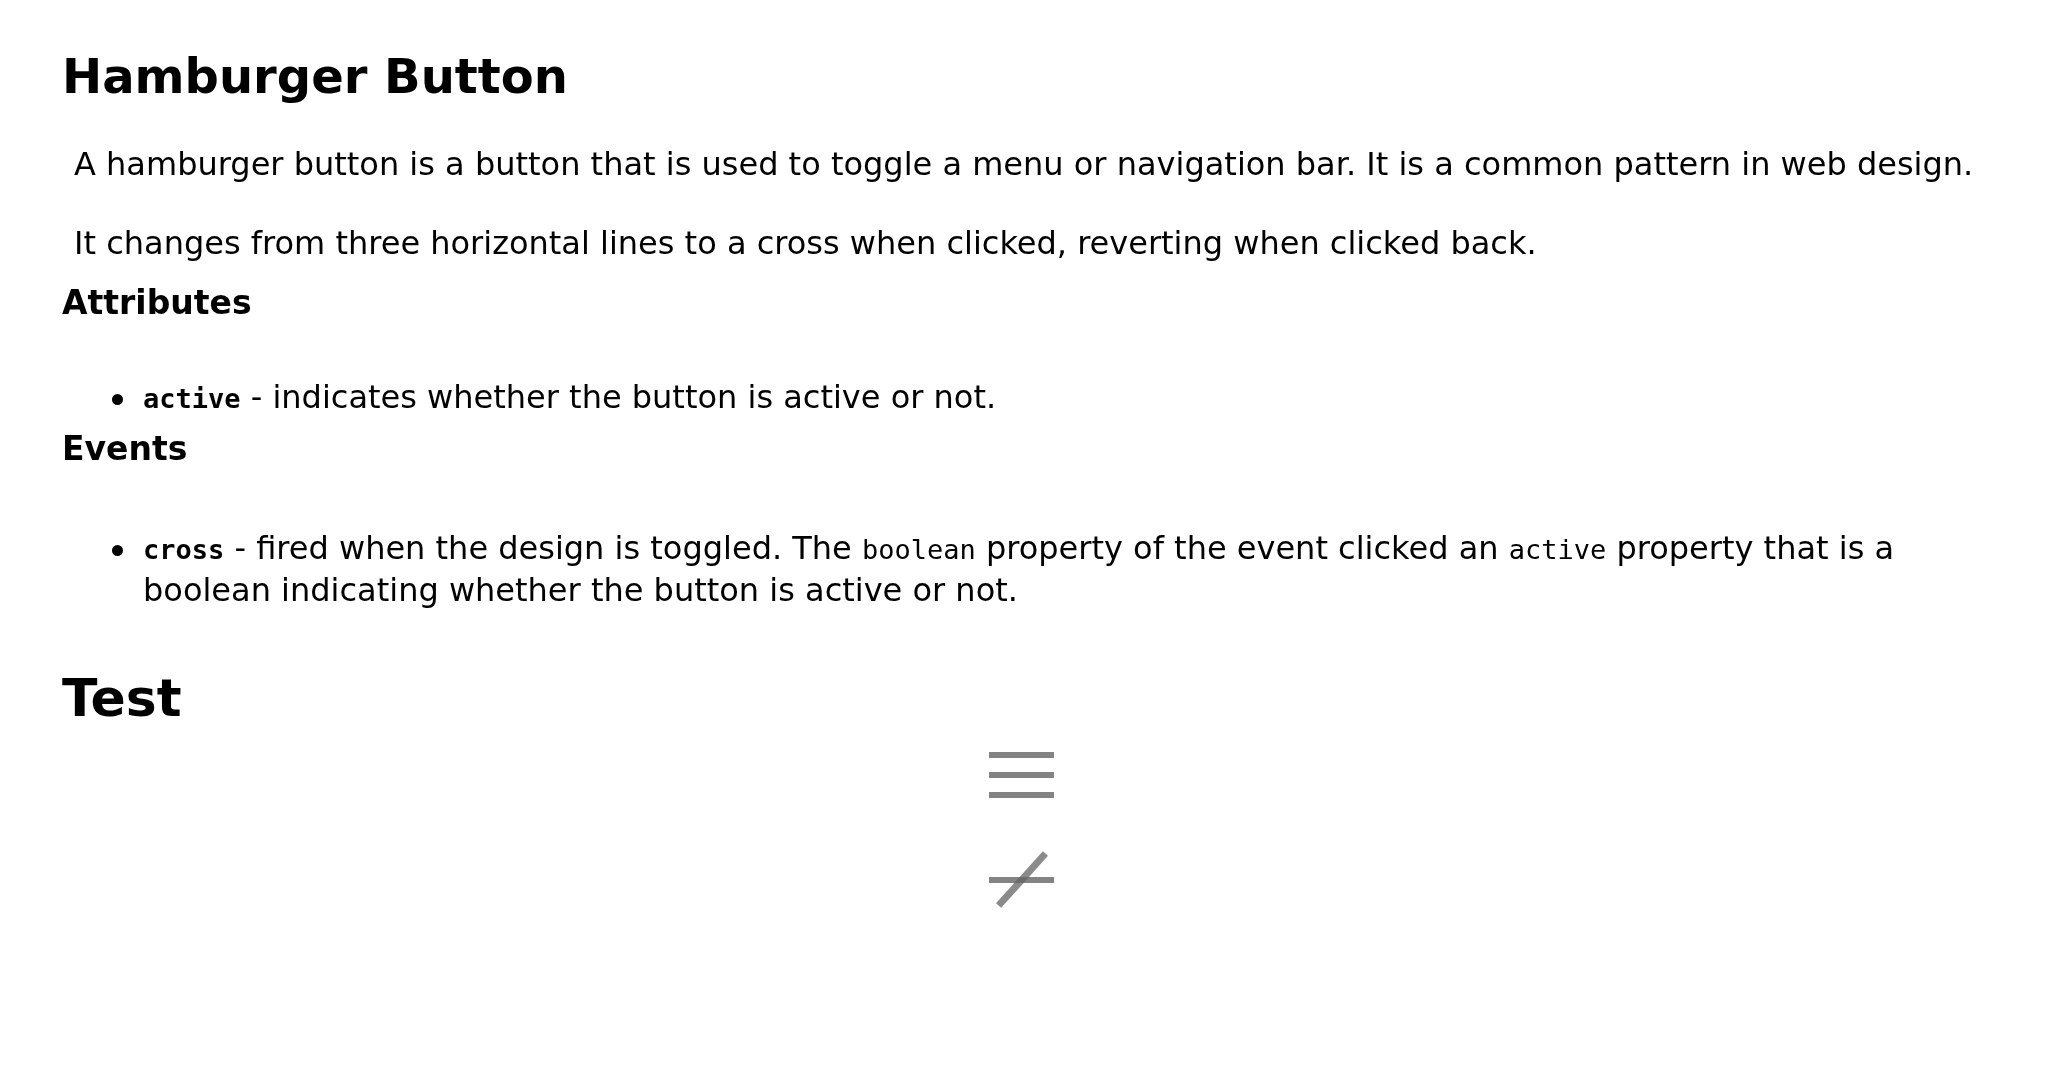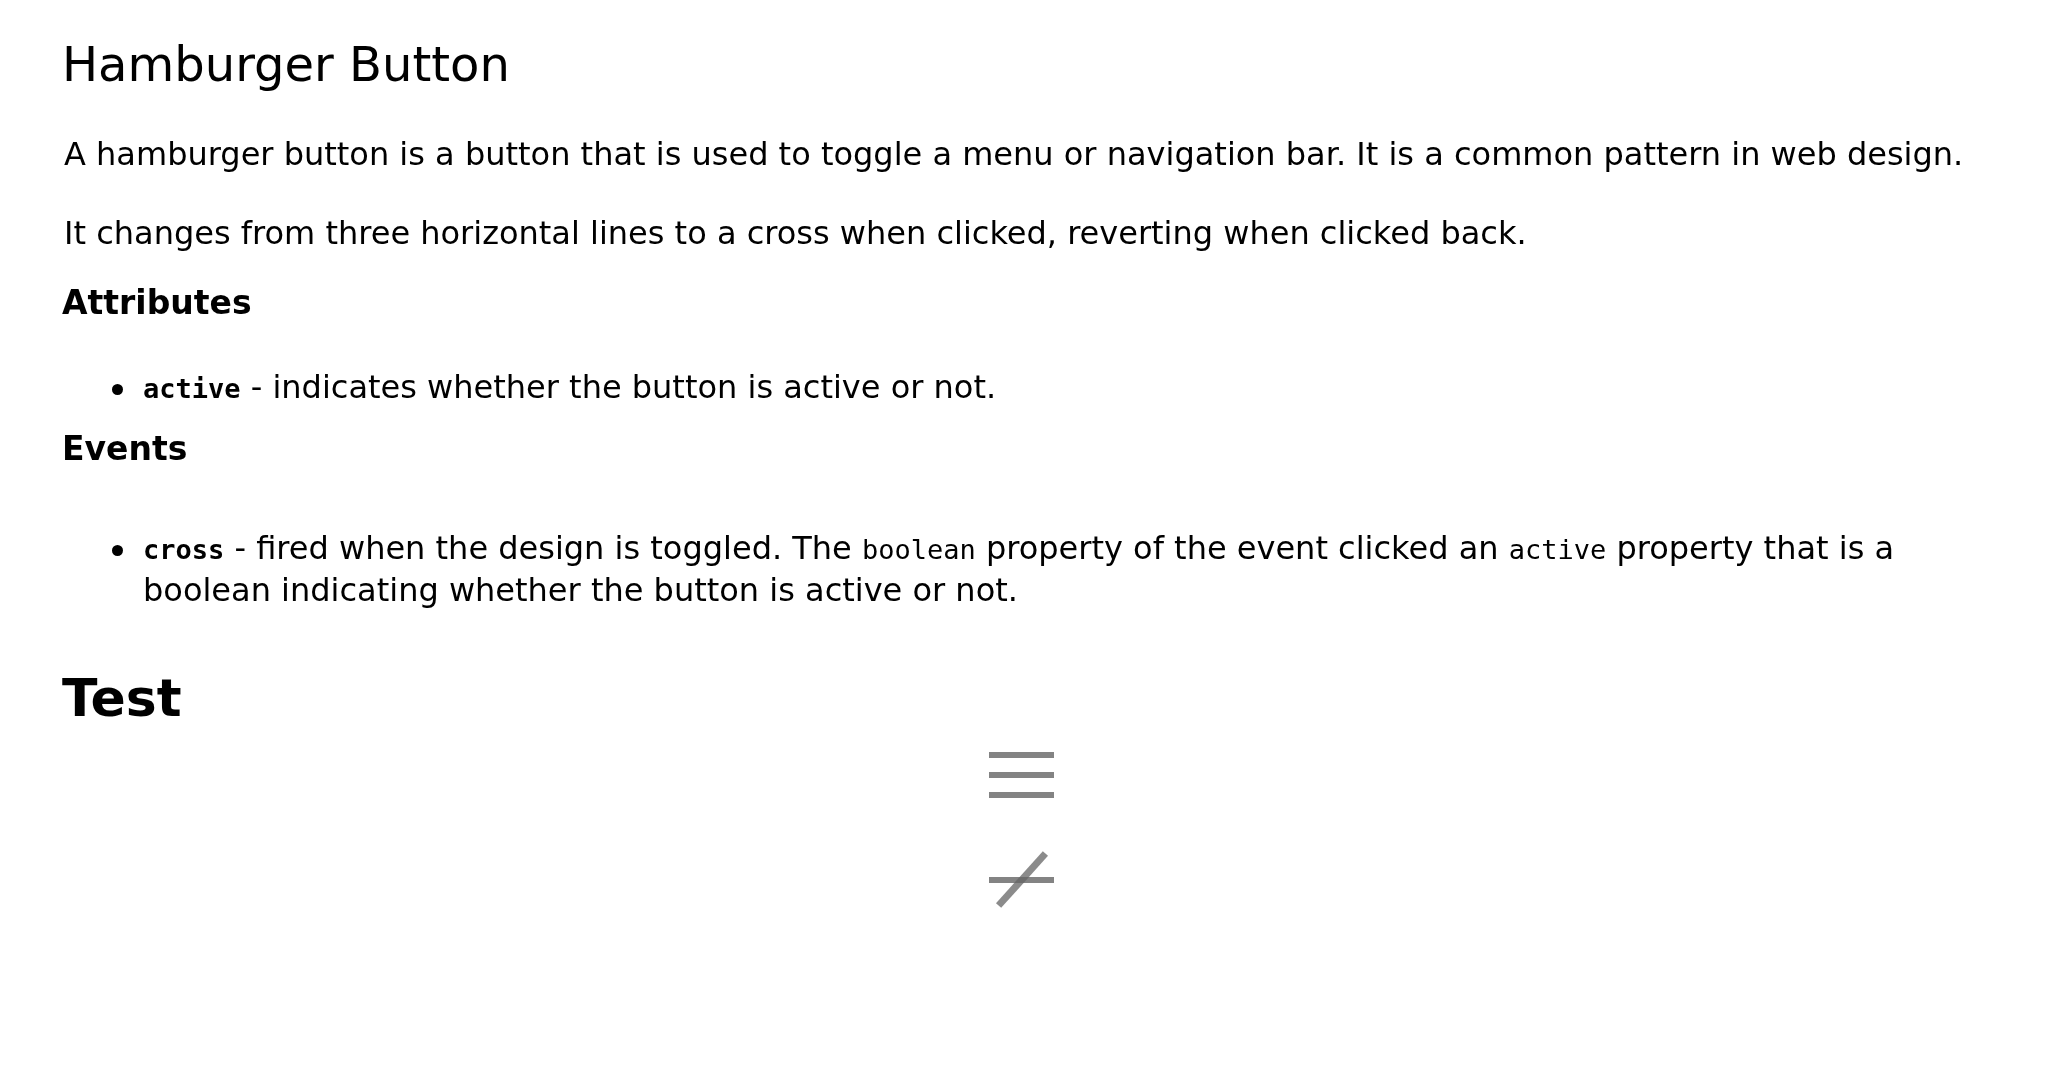--- a/index.html
+++ b/index.html
@@ -1,39 +1,39 @@
 <!DOCTYPE html>
 <html><head>
 <meta charset="utf-8">
 <style>
   html,body{margin:0;padding:0;background:#fff;}
   body{width:2070px;height:1070px;overflow:hidden;font-family:"DejaVu Sans",sans-serif;color:#000;}
   .page{position:relative;padding:0 62px;}
-  h1{font-size:48px;font-weight:normal;margin:0;position:absolute;top:36px;left:62px;white-space:nowrap;text-align:center;}
-  p{font-size:32px;margin:2px;position:absolute;left:62px;white-space:nowrap;}
+  h1{font-size:48px;font-weight:bold;margin:0;position:absolute;top:48px;left:62px;white-space:nowrap;text-align:center;}
+  p{font-size:32px;margin:12px;position:absolute;left:62px;white-space:nowrap;}
   h2{font-size:33px;font-weight:bold;margin:0;position:absolute;left:62px;}
   ul{list-style:none;margin:0;padding:0;position:absolute;left:112px;width:1900px;font-size:32px;}
   li{position:relative;padding-left:31px;line-height:40px;}
   li:before{content:"";position:absolute;left:0;top:17px;width:11px;height:11px;border-radius:50%;background:#000;}
   code{font-family:"DejaVu Sans Mono",monospace;font-size:27px;}
   code.b{font-weight:bold;}
   .bar{position:absolute;left:989px;width:65px;height:6px;background:rgba(100,100,100,0.8);}
   .diag{position:absolute;width:70px;height:7px;background:rgba(100,100,100,0.75);transform-origin:center;}
   .h1x{font-size:52px;}
 </style>
 </head>
 <body>
 
 <div class="page">
   <h1>Hamburger Button</h1>
   <p style="top:133px">A hamburger button is a button that is used to toggle a menu or navigation bar. It is a common pattern in web design.</p>
   <p style="top:212px">It changes from three horizontal lines to a cross when clicked, reverting when clicked back.</p>
 
   <h2 style="top:283px">Attributes</h2>
-  <ul style="top:367px">
+  <ul style="top:377px">
     <li><code class="b">active</code><span> - indicates whether the button is active or not.</span></li>
   </ul>
 
   <h2 style="top:429px">Events</h2>
   <ul style="top:528px;width:1860px;">
     <li><code class="b">cross</code><span> - fired when the design is toggled. The </span><code>boolean</code><span> property of the event clicked an </span><code>active</code><span> property that is a boolean indicating whether the button is active or not.</span></li>
   </ul>
 
   <h2 class="h1x" style="top:668px">Test</h2>
 

